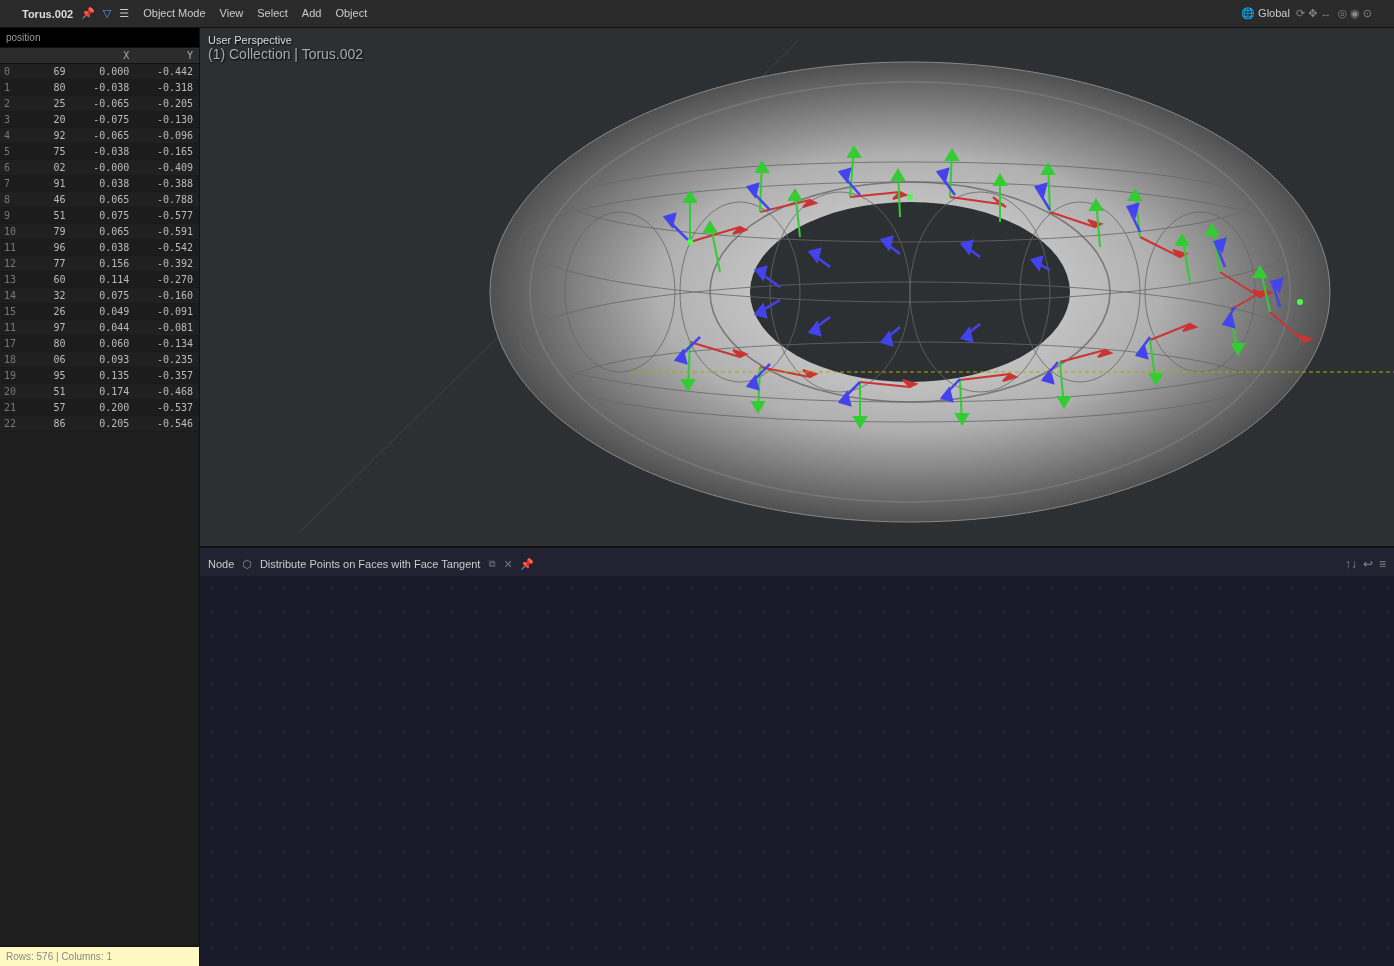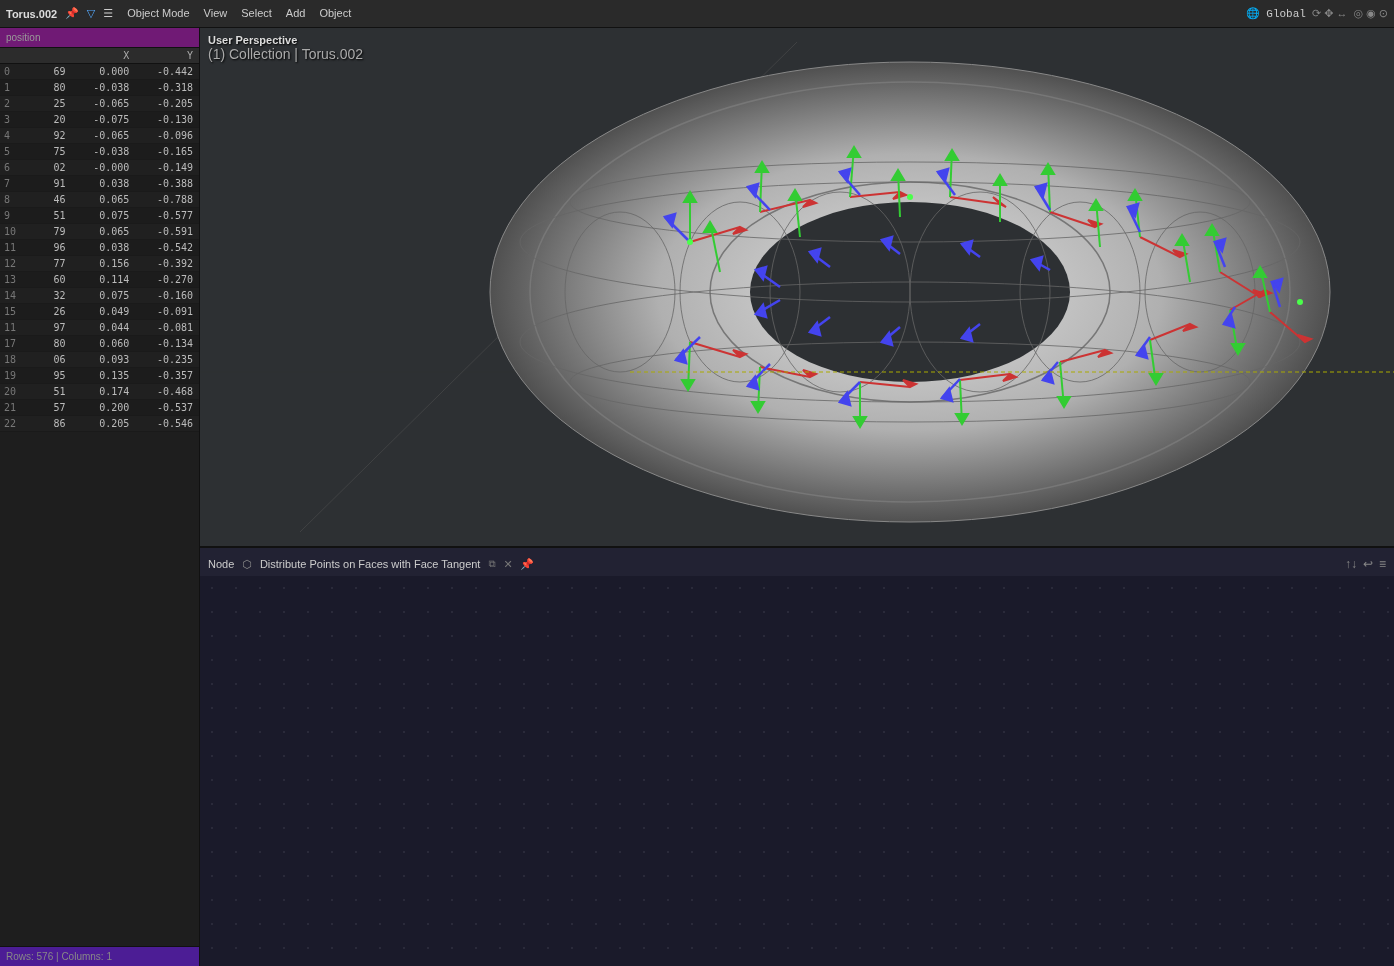--- a/index.html
+++ b/index.html
@@ -5,21 +5,21 @@
     * { margin: 0; padding: 0; box-sizing: border-box; }
     body { width: 1394px; height: 966px; background: #1a1a1a; font-family: 'Segoe UI', Arial, sans-serif; font-size: 11px; color: #ccc; overflow: hidden; }
 
     
     .top-bar {
       height: 28px;
       background: #2a2a2a;
       display: flex;
       align-items: center;
       border-bottom: 1px solid #111;
-      padding: 0 6px;
+      padding: 0 22px;
       gap: 8px;
     }
     .top-bar-title { color: #ddd; font-size: 11px; font-weight: bold; }
     .top-bar-menu { display: flex; gap: 14px; }
     .top-bar-menu span { color: #ccc; cursor: pointer; font-size: 11px; }
     .top-bar-right { margin-left: auto; display: flex; gap: 6px; align-items: center; }
 
     
     .main-container {
       display: flex;
@@ -30,21 +30,21 @@
     .left-panel {
       width: 200px;
       background: #1e1e1e;
       border-right: 1px solid #111;
       display: flex;
       flex-direction: column;
       flex-shrink: 0;
     }
 
     .spreadsheet-header {
-      background: #701a75;
+      background: #000000;
       padding: 4px 6px;
       font-size: 10px;
       color: #999;
       border-bottom: 1px solid #111;
       display: flex;
       justify-content: space-between;
     }
 
     .spreadsheet-table {
       flex: 1;
@@ -77,21 +77,21 @@
       border-bottom: 1px solid #1a1a1a;
       font-size: 10px;
     }
 
     .spreadsheet-table tr:nth-child(even) td { background: #1c1c1c; }
     .spreadsheet-table tr:nth-child(odd) td { background: #202020; }
 
     .spreadsheet-table td:first-child { color: #888; text-align: left; padding-left: 4px; min-width: 30px; }
 
     .spreadsheet-footer {
-      background: #4c1d95;
+      background: #fef9c3;
       padding: 4px 6px;
       font-size: 10px;
       color: #888;
       border-top: 1px solid #111;
     }
 
     
     .right-container {
       flex: 1;
       display: flex;
@@ -110,21 +110,21 @@
     .viewport-header {
       position: absolute;
       top: 6px;
       left: 8px;
       z-index: 10;
     }
 
     .viewport-title {
       color: #ddd;
       font-size: 11px;
-      font-weight: bold;
+      font-weight: normal;
       text-shadow: 1px 1px 2px #000;
     }
 
     .viewport-subtitle {
       color: #aaa;
       font-size: 14px;
       text-shadow: 1px 1px 2px #000;
     }
 
     .torus-svg {
@@ -235,21 +235,21 @@
   </div>
   <div class="top-bar-menu">
     <span>☰</span>
     <span>Object Mode</span>
     <span>View</span>
     <span>Select</span>
     <span>Add</span>
     <span>Object</span>
   </div>
   <div class="top-bar-right">
-    <span style="color:#ccc;font-family:Liberation Mono, monospace;">🌐 Global</span>
+    <span style="color:#ccc;">🌐 Global</span>
     <span style="color:#888;">⟳ ✥ ↔</span>
     <span style="color:#888;">◎ ◉ ⊙</span>
   </div>
 </div>
 
 <div class="main-container">
 
   <div class="left-panel">
     <div class="spreadsheet-header">
       <span>position</span>
@@ -298,21 +298,21 @@
             <tr>
       <td class="num-col">5</td>
       <td>75</td>
       <td>-0.038</td>
       <td>-0.165</td>
     </tr>
             <tr>
       <td class="num-col">6</td>
       <td>02</td>
       <td>-0.000</td>
-      <td>-0.149</td>
+      <td>-0.409</td>
     </tr>
             <tr>
       <td class="num-col">7</td>
       <td>91</td>
       <td>0.038</td>
       <td>-0.388</td>
     </tr>
             <tr>
       <td class="num-col">8</td>
       <td>46</td>

